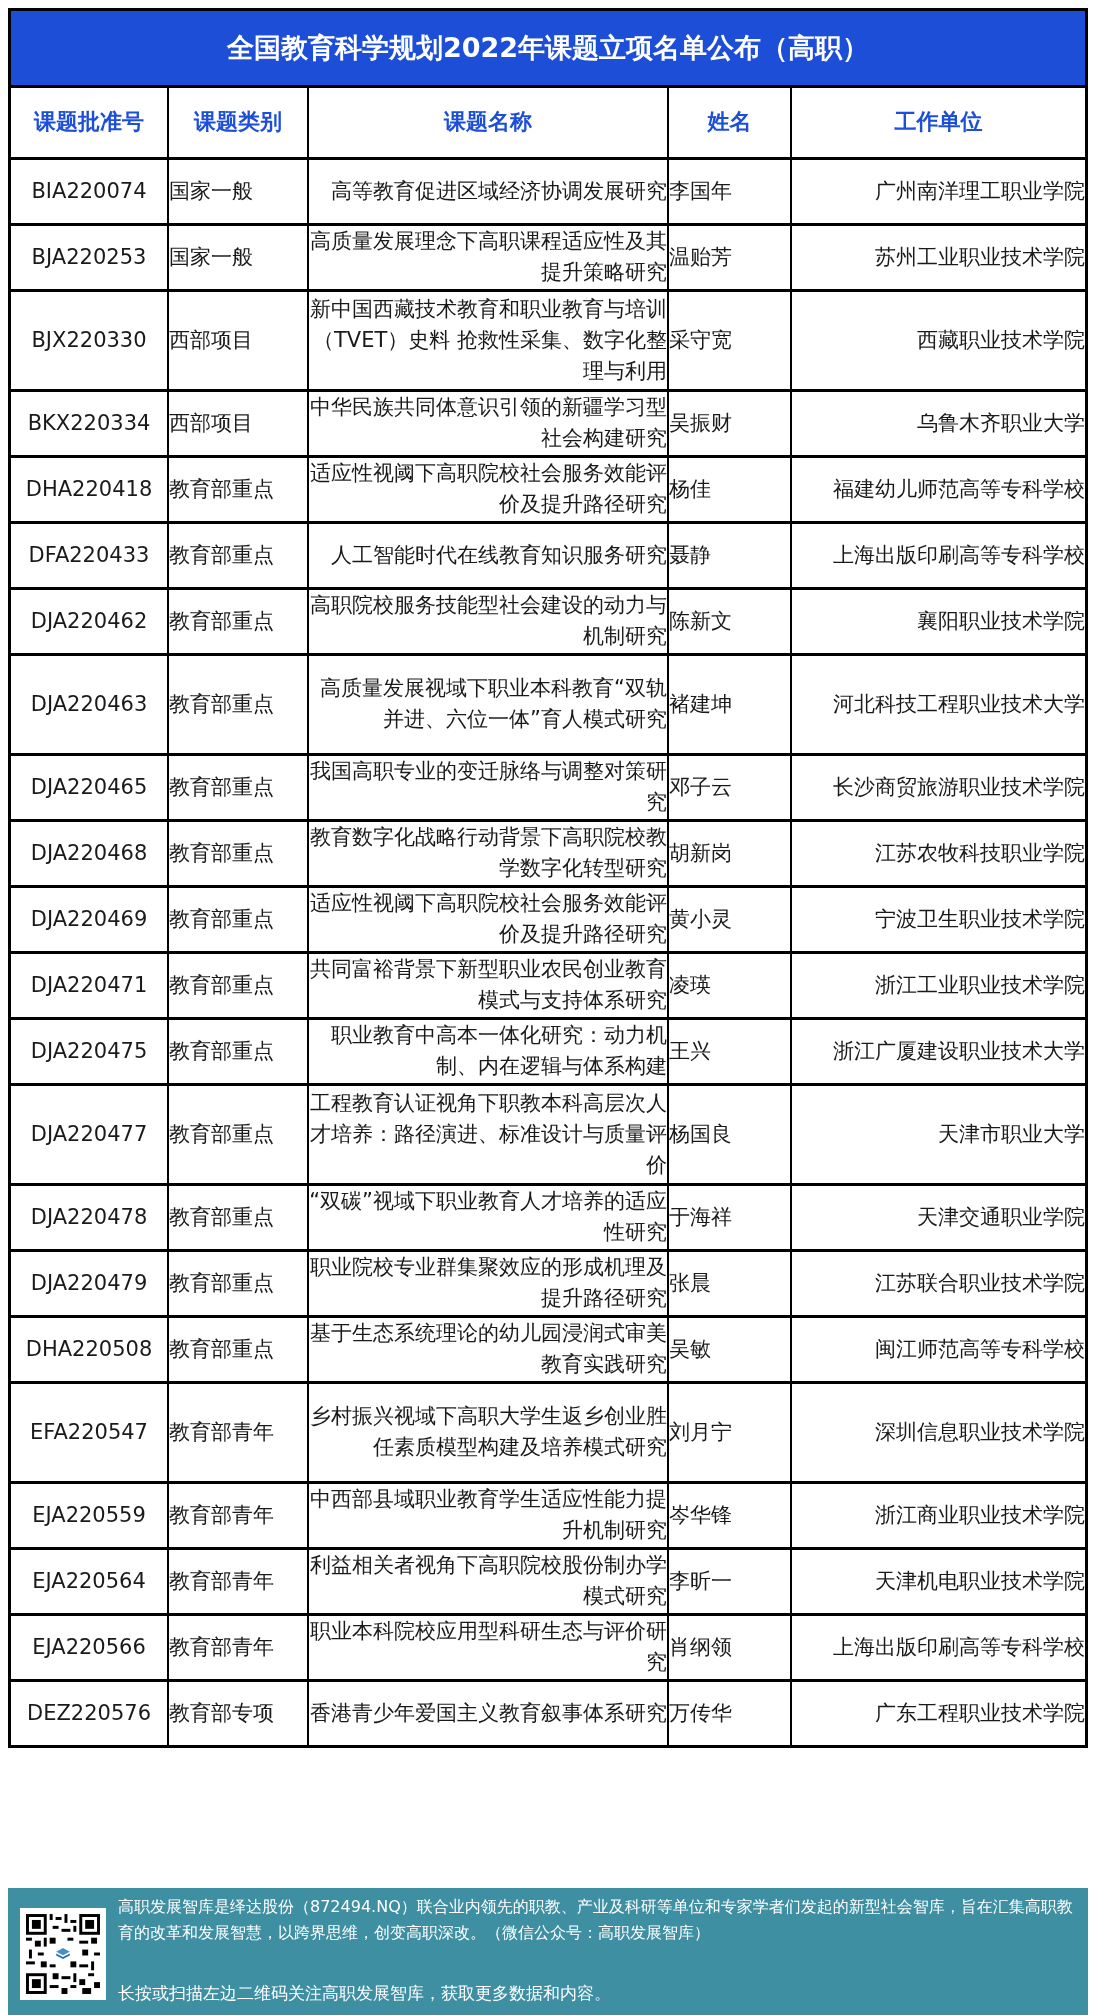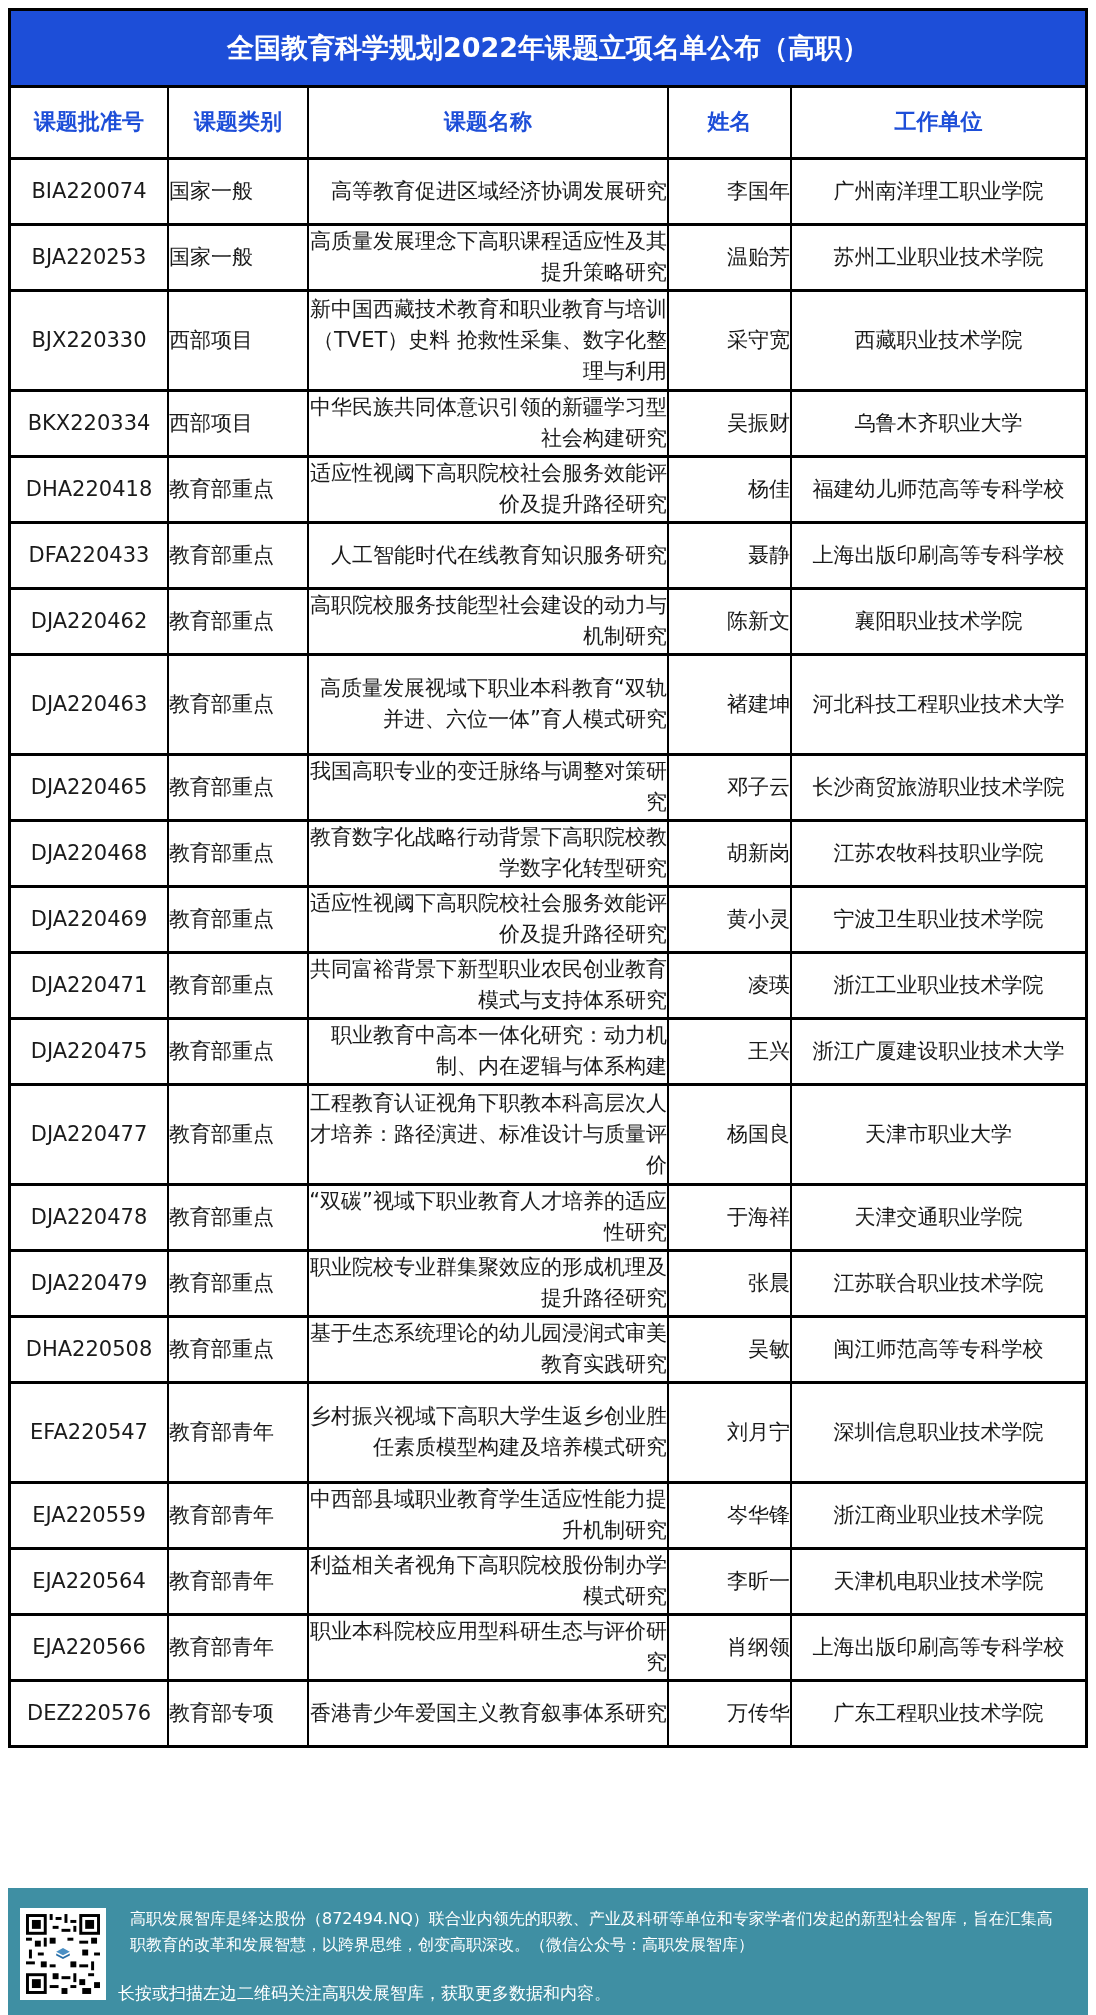--- a/index.html
+++ b/index.html
@@ -61,22 +61,22 @@
     color: #1d4ed8;
   }
   table.grid td {
     font-size: 21px;
     line-height: 31px;
     color: #1a1a1a;
   }
   td.c-id { text-align: center; font-size: 22px; }
   td.c-cat { text-align: left; font-size: 22px; }
   td.c-title { text-align: right; padding: 1px 6px 1px 5px; font-size: 21px; }
-  td.c-name { text-align: right; font-size: 22px; }
-  td.c-unit { text-align: center; padding-left: 6px; font-size: 22px; white-space: nowrap; overflow: hidden; }
+  td.c-name { text-align: left; font-size: 22px; }
+  td.c-unit { text-align: right; padding-left: 6px; font-size: 22px; white-space: nowrap; overflow: hidden; }
   tr.r2 td { height: 66px; }
   tr.r3 td { height: 100px; }
   .footer {
     position: absolute;
     left: 8px;
     top: 1888px;
     width: 1080px;
     height: 127px;
     background: #3f8fa3;
     color: #ffffff;
@@ -95,21 +95,21 @@
   .qr svg { display: block; width: 74px; height: 80px; }
   .footer-text {
     position: absolute;
     left: 110px;
     top: 6px;
     right: 10px;
     font-size: 16px;
     line-height: 26px;
     color: #ffffff;
   }
-  .footer-text p { margin: 12px; }
+  .footer-text p { margin: 0; }
   .footer-cta {
     position: absolute;
     left: 110px;
     top: 94px;
     font-size: 17px;
     line-height: 22px;
     color: #ffffff;
   }
 </style>
 </head>

